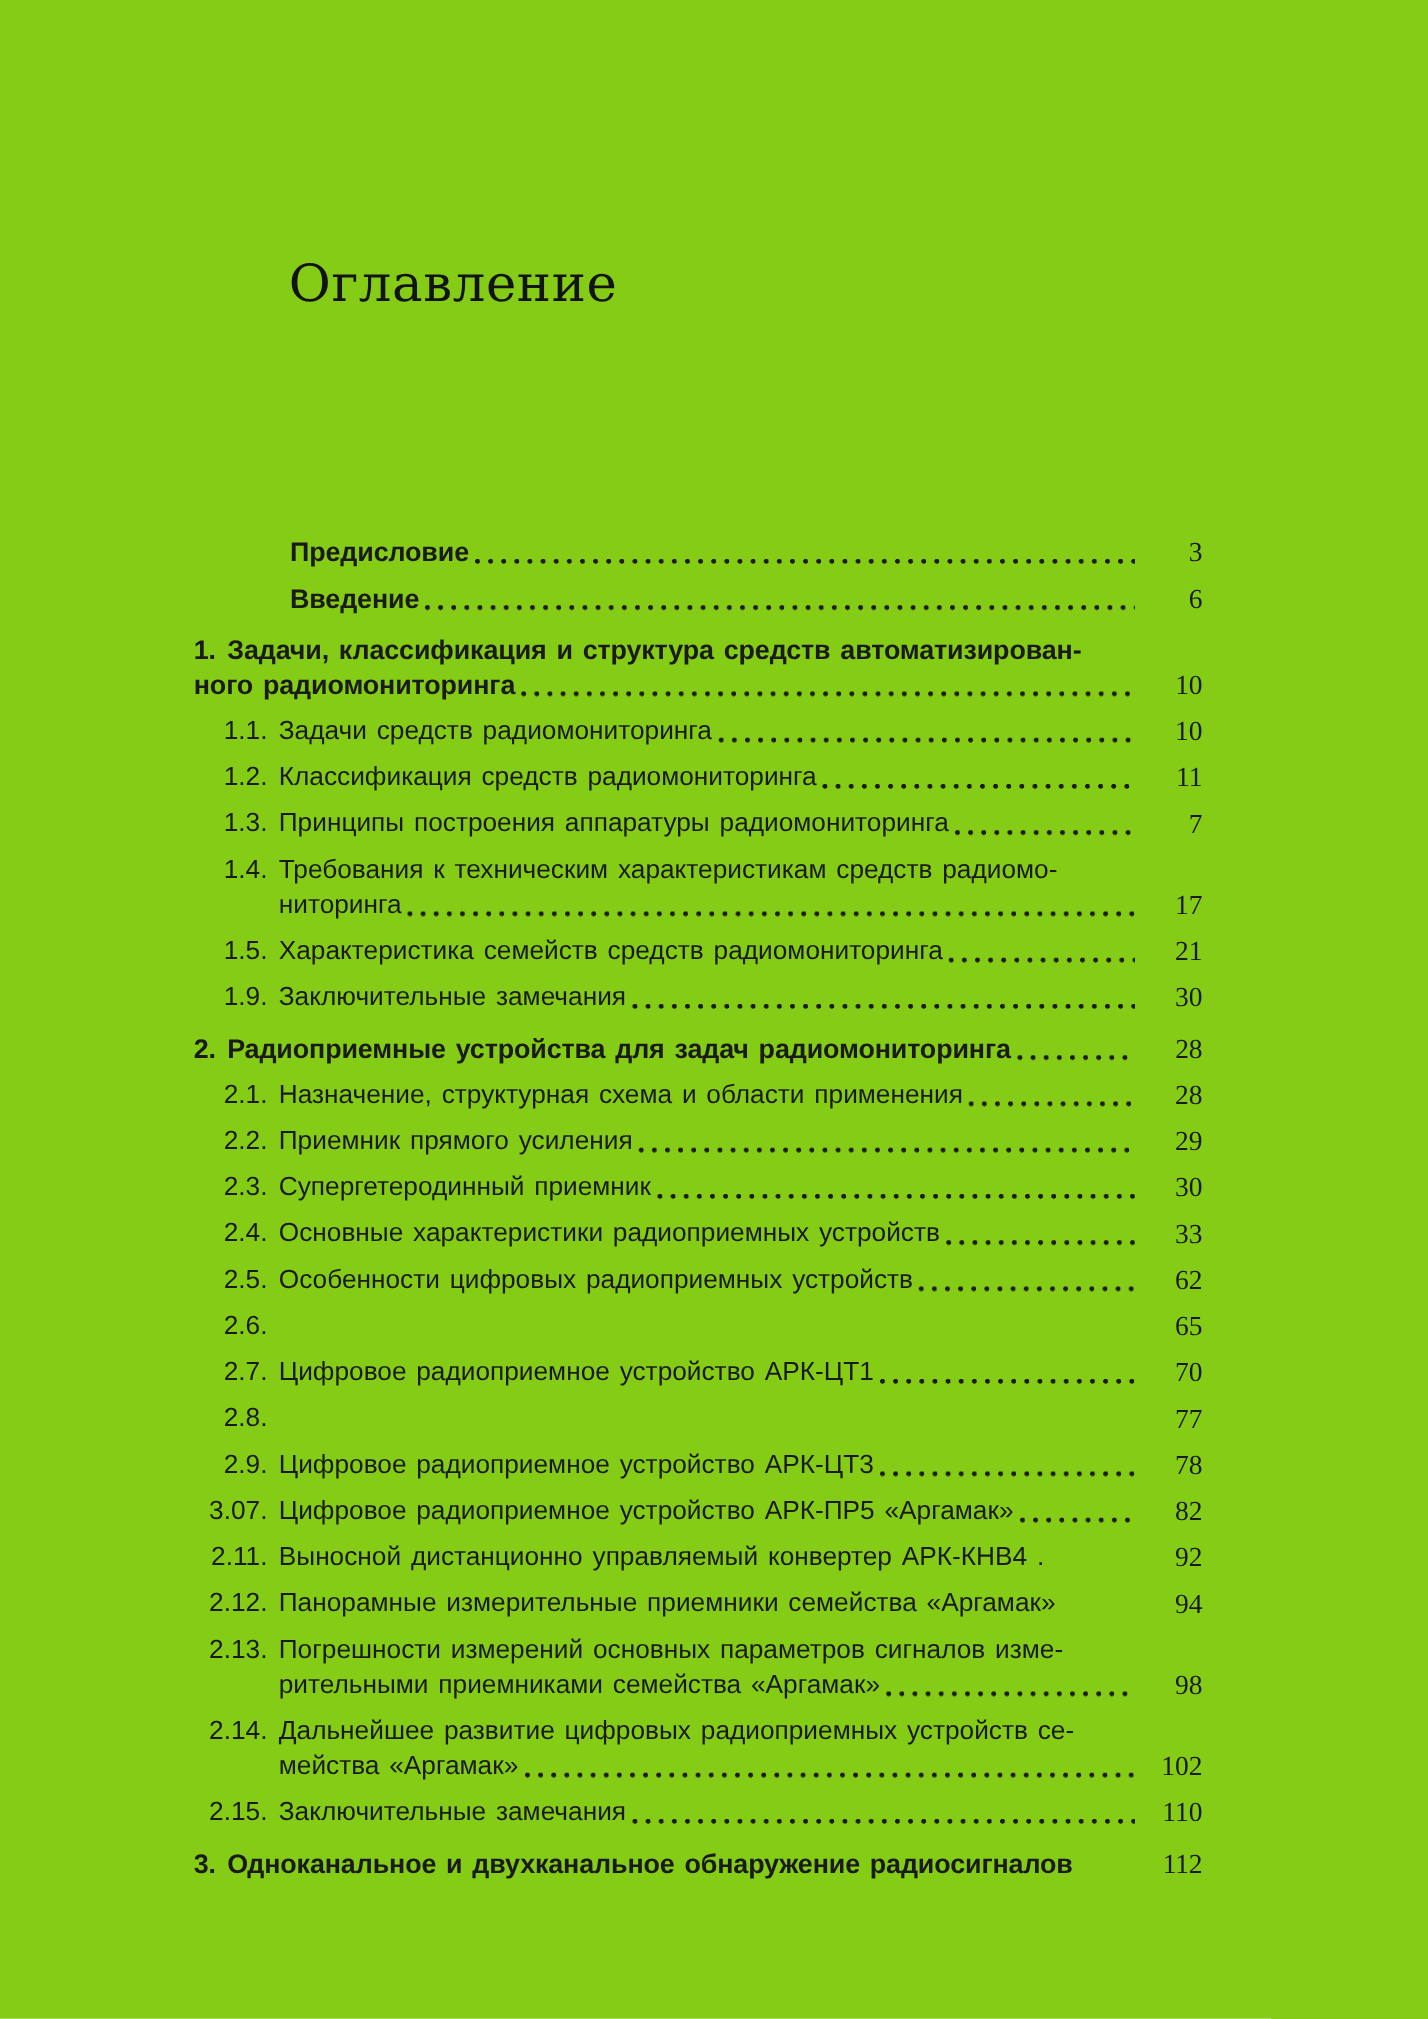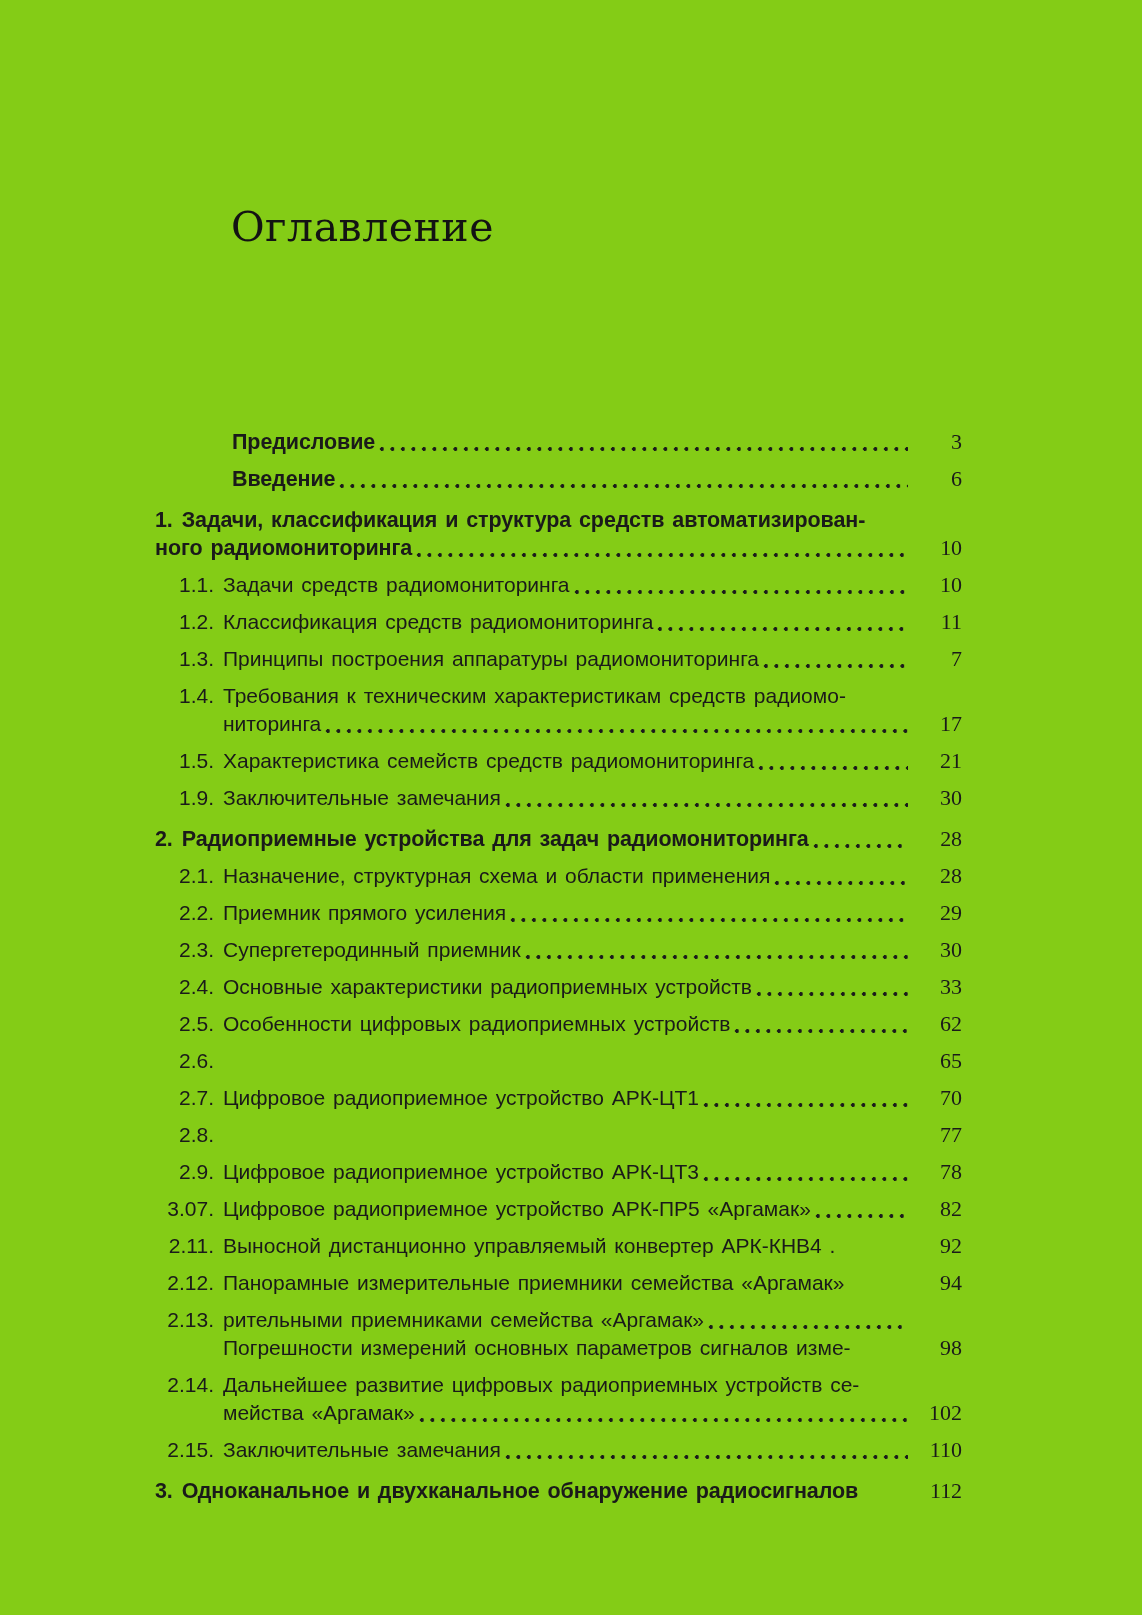--- a/index.html
+++ b/index.html
@@ -296,25 +296,25 @@
           <div class="line last">
             <span class="txt">Панорамные измерительные приемники семейства «Аргамак»</span>
             <span class="leader"></span>
           </div>
         </div>
     <span class="page">94</span>
   </div>
       <div class="entry section">
     <span class="num">2.13.</span>
     <div class="body">
+          <div class="line"><span class="txt">Погрешности измерений основных параметров сигналов изме-</span></div>
           <div class="line last">
             <span class="txt">рительными приемниками семейства «Аргамак»</span>
             <span class="leader"></span>
           </div>
-          <div class="line"><span class="txt">Погрешности измерений основных параметров сигналов изме-</span></div>
         </div>
     <span class="page">98</span>
   </div>
       <div class="entry section">
     <span class="num">2.14.</span>
     <div class="body">
           <div class="line"><span class="txt">Дальнейшее развитие цифровых радиоприемных устройств се-</span></div>
           <div class="line last">
             <span class="txt">мейства «Аргамак»</span>
             <span class="leader"></span>

